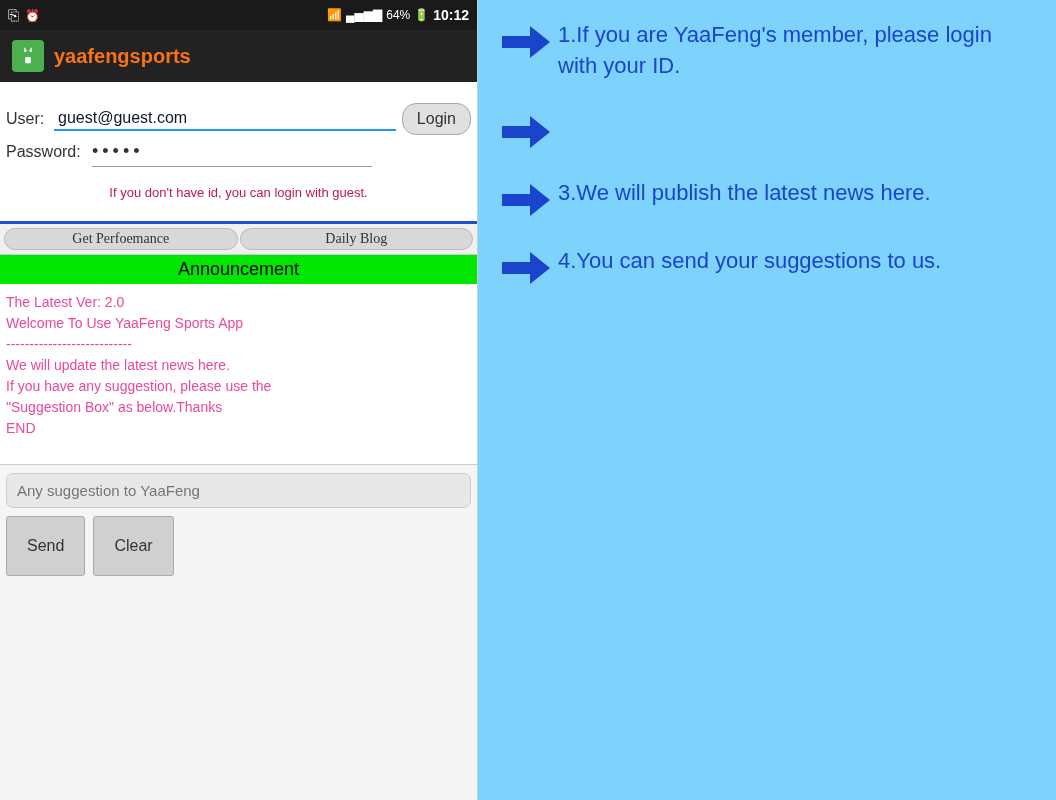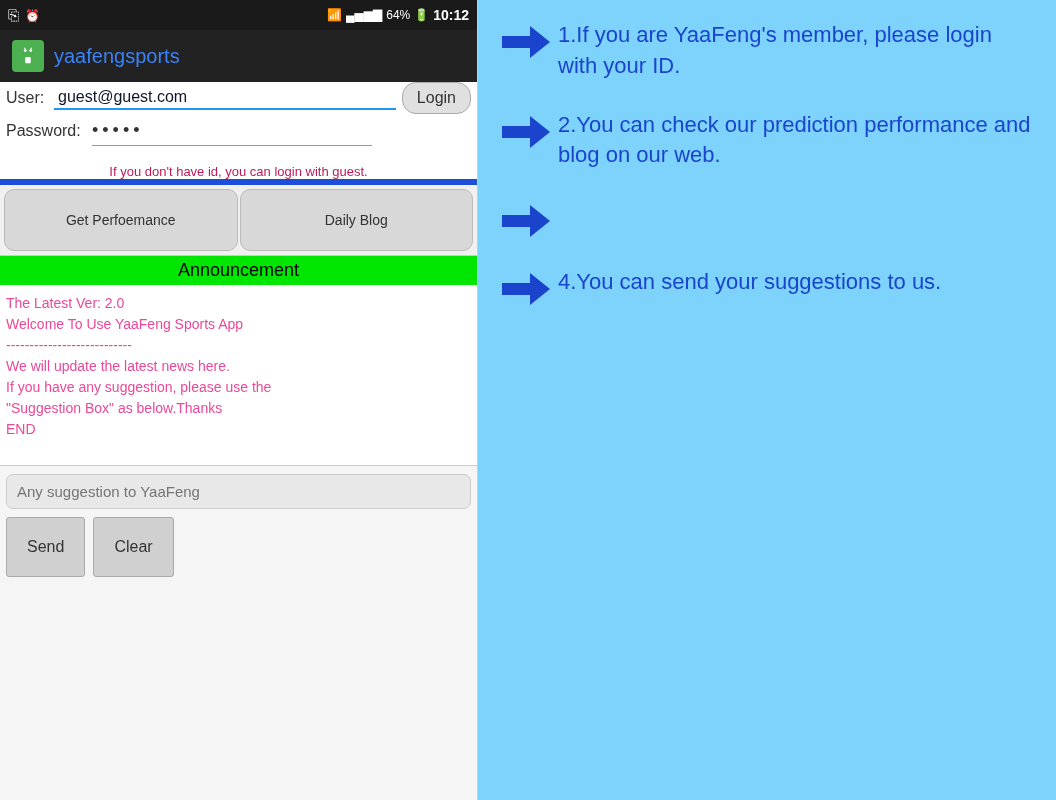--- a/index.html
+++ b/index.html
@@ -64,30 +64,30 @@
       height: 32px;
       background: #4caf50;
       border-radius: 4px;
       display: flex;
       align-items: center;
       justify-content: center;
       color: white;
       font-size: 18px;
     }
     .app-title {
-      color: #3b82f6;
+      color: #f97316;
       font-size: 20px;
-      font-weight: normal;
+      font-weight: bold;
     }
 
     
     .login-area {
       background: #ffffff;
-      padding: 0 6px;
-      border-bottom: 6px solid #1d4ed8;
+      padding: 21px 6px;
+      border-bottom: 3px solid #1d4ed8;
     }
     .user-row {
       display: flex;
       align-items: center;
       gap: 6px;
       margin-bottom: 6px;
     }
     .user-label {
       font-size: 16px;
       color: #333;
@@ -147,26 +147,27 @@
       display: flex;
       gap: 2px;
       padding: 4px 4px;
       background: #f0f0f0;
       border-bottom: 1px solid #ccc;
     }
     .action-btn {
       flex: 1;
       background: #d8d8d8;
       border: 1px solid #bbb;
-      border-radius: 10px;
-      padding: 22px 6px;
+      border-radius: 15px;
+      padding: 2px 6px;
       font-size: 14px;
       color: #333;
       text-align: center;
       cursor: pointer;
+      font-family: Liberation Serif, serif;
     }
 
     
     .announcement-bar {
       background: #00e600;
       text-align: center;
       padding: 4px;
       font-size: 18px;
       color: #000;
       font-weight: 500;
@@ -327,29 +328,29 @@
     </svg>
     <span class="instruction-text">
       1.If you are YaaFeng's member, please login with your ID.
     </span>
   </div>
 
   <div class="instruction-item">
     <svg class="arrow-icon" width="48" height="36" viewBox="0 0 48 36">
       <polygon points="48,18 28,2 28,12 0,12 0,24 28,24 28,34" fill="#1a44cc"></polygon>
     </svg>
-    <span class="instruction-text">
-      2.You can check our prediction performance and blog on our web.
-    </span>
   </div>
 
   <div class="instruction-item">
     <svg class="arrow-icon" width="48" height="36" viewBox="0 0 48 36">
       <polygon points="48,18 28,2 28,12 0,12 0,24 28,24 28,34" fill="#1a44cc"></polygon>
     </svg>
+    <span class="instruction-text">
+      3.We will publish the latest news here.
+    </span>
   </div>
 
   <div class="instruction-item">
     <svg class="arrow-icon" width="48" height="36" viewBox="0 0 48 36">
       <polygon points="48,18 28,2 28,12 0,12 0,24 28,24 28,34" fill="#1a44cc"></polygon>
     </svg>
     <span class="instruction-text">
       4.You can send your suggestions to us.
     </span>
   </div>

